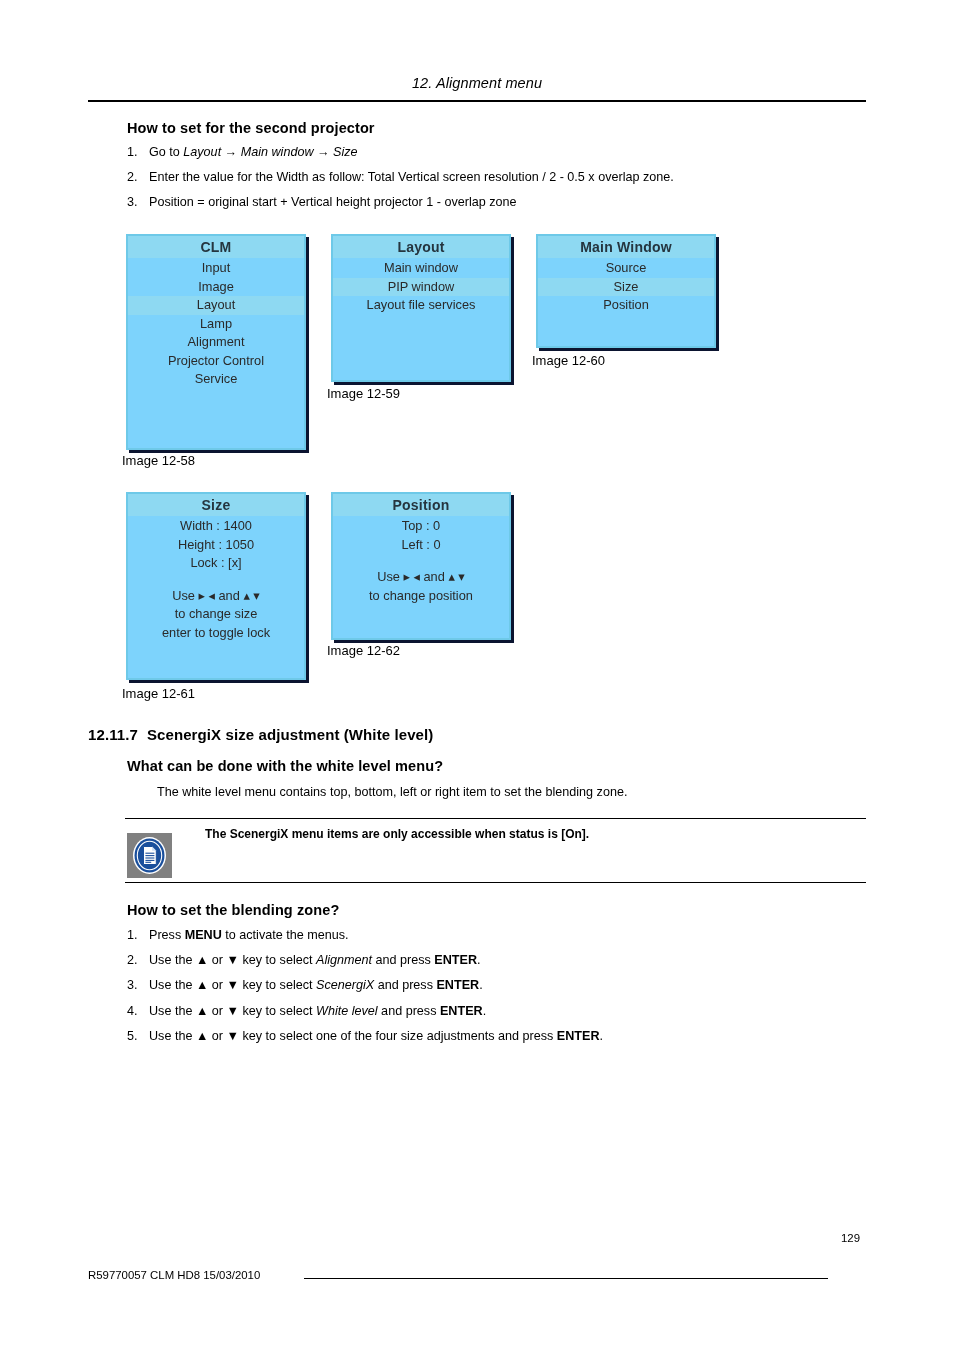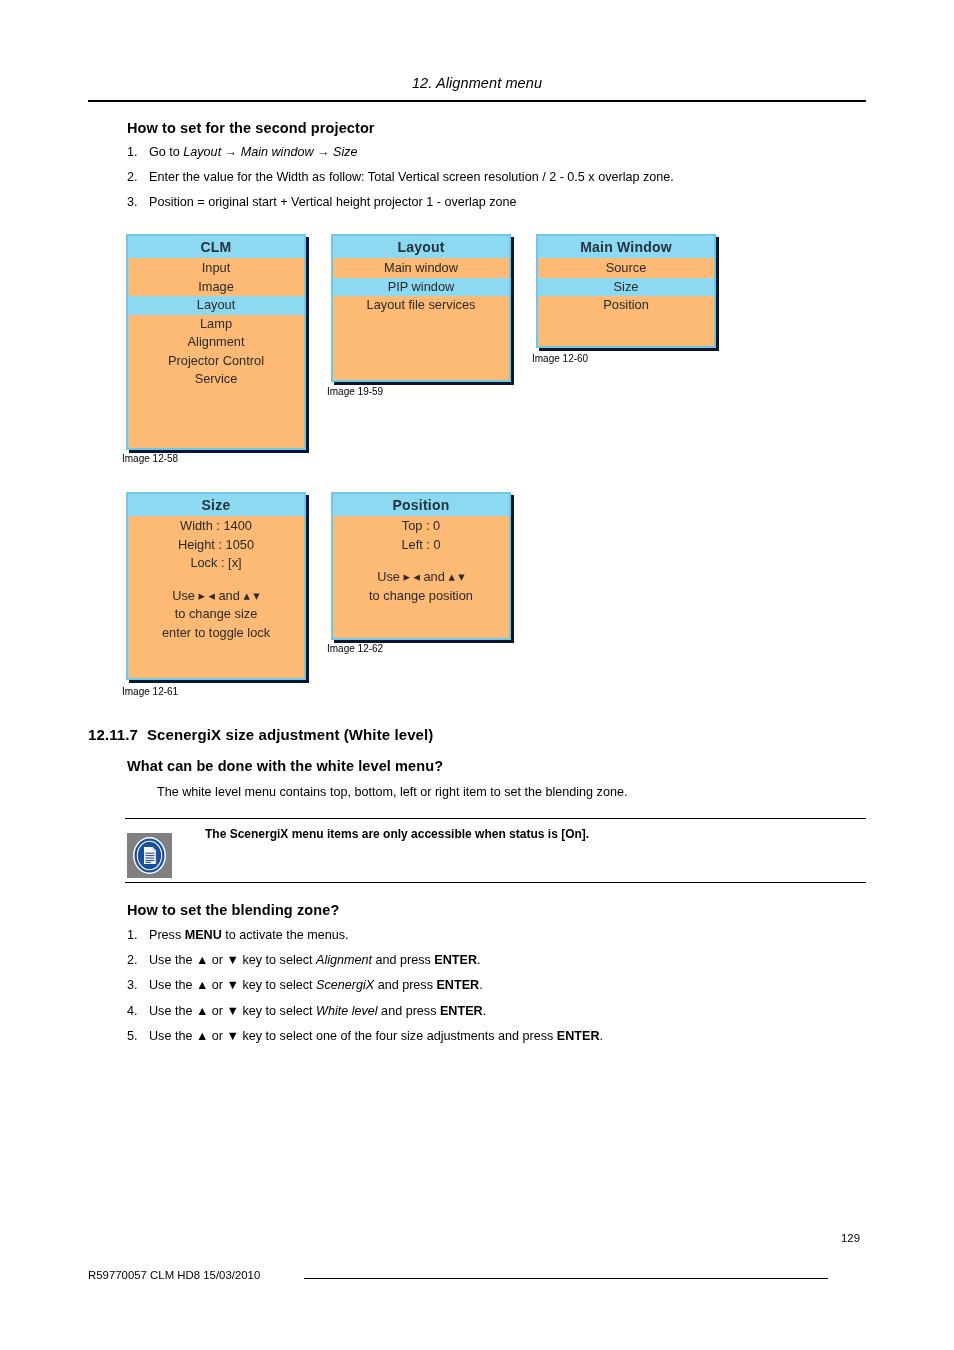--- a/index.html
+++ b/index.html
@@ -64,21 +64,21 @@
     position: absolute;
     left: 0;
     top: 0;
   }
   .ital { font-style: italic; }
   .bld  { font-weight: bold; }
 
   
   .osd {
     position: absolute;
-    background: #fdba74;
+    background: #7dd3fc;
     border: 2px solid #6ec9e8;
     box-sizing: border-box;
     box-shadow: 3px 3px 0 0 #0b1430;
     overflow: hidden;
   }
   .osd-title {
     background: #8ed9f2;
     color: #25353f;
     font-size: 14px;
     font-weight: bold;
@@ -94,21 +94,21 @@
     text-align: center;
     line-height: 18.5px;
   }
   .osd-row { height: 18.5px; }
   .osd-row.sel { background: #8ed9f2; }
   .osd-gap { height: 14px; }
   .osd-note { line-height: 18.5px; }
 
   .caption {
     position: absolute;
-    font-size: 10px;
+    font-size: 13px;
     color: #000;
     white-space: nowrap;
   }
 
   
   .sec-head {
     position: absolute;
     font-size: 15px;
     font-weight: bold;
     white-space: nowrap;
@@ -191,21 +191,21 @@
 <div class="caption" style="top:453px;left:122px;">Image 12-58</div>
 
 <div class="osd" id="osd-layout" style="top:234px;left:331px;width:180px;height:148px;">
   <div class="osd-title">Layout</div>
   <div class="osd-body">
       <div class="osd-row">Main window</div>
       <div class="osd-row sel">PIP window</div>
       <div class="osd-row">Layout file services</div>
     </div>
 </div>
-<div class="caption" style="top:386px;left:327px;">Image 19-59</div>
+<div class="caption" style="top:386px;left:327px;">Image 12-59</div>
 
 <div class="osd" id="osd-main-window" style="top:234px;left:536px;width:180px;height:114px;">
   <div class="osd-title">Main Window</div>
   <div class="osd-body">
       <div class="osd-row">Source</div>
       <div class="osd-row sel">Size</div>
       <div class="osd-row">Position</div>
     </div>
 </div>
 <div class="caption" style="top:353px;left:532px;">Image 12-60</div>

